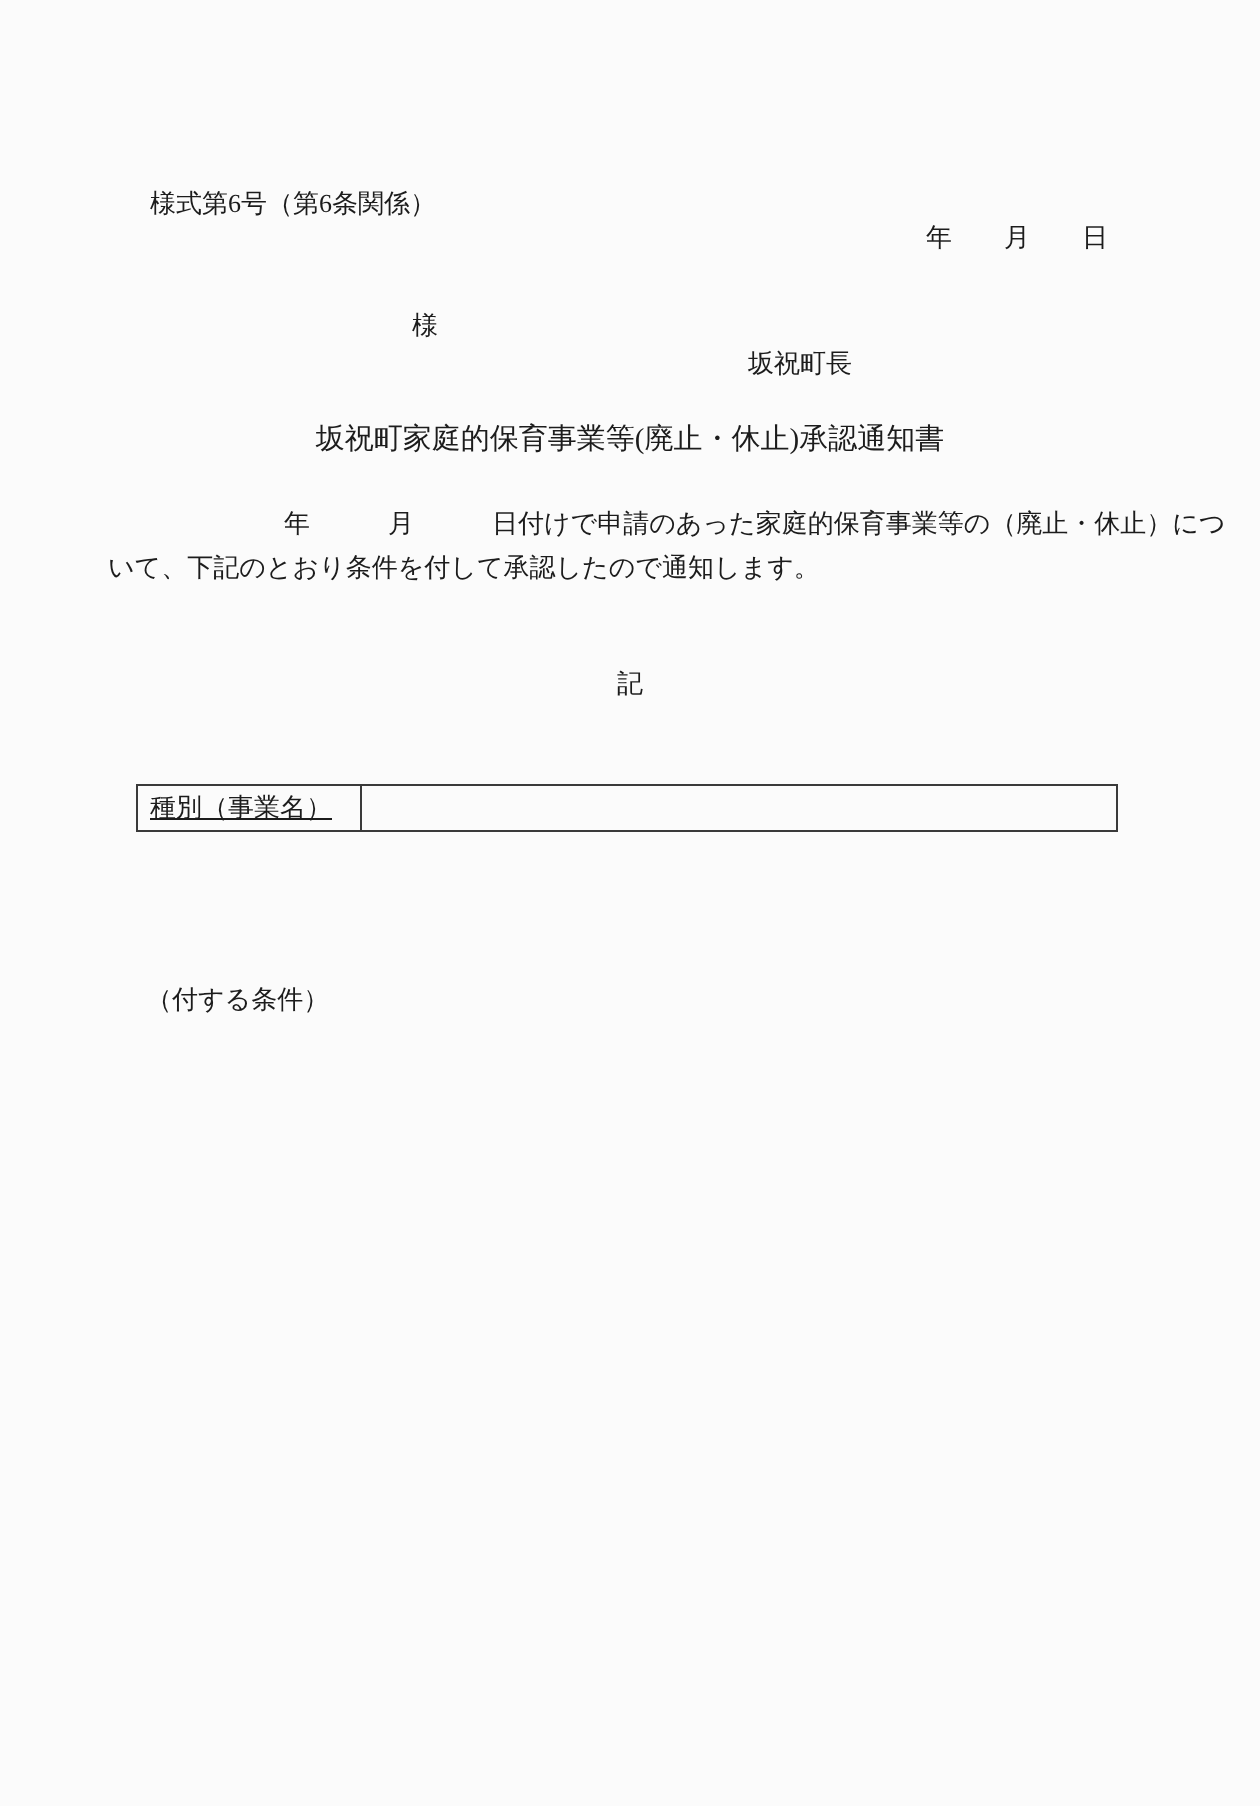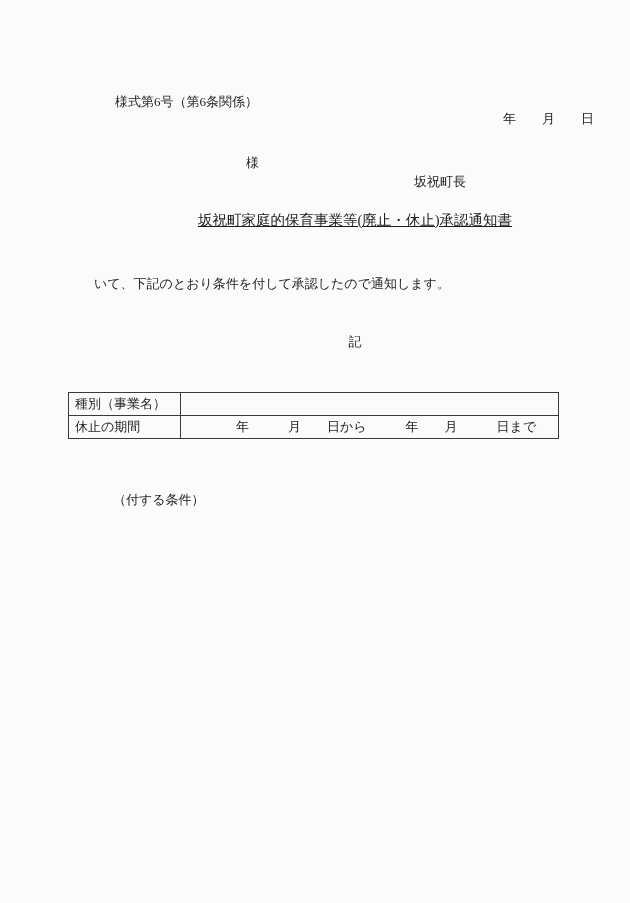--- a/index.html
+++ b/index.html
@@ -18,39 +18,38 @@
   .page {
     position: absolute;
     inset: 0;
   }
   .abs {
     position: absolute;
     white-space: pre;
     font-size: 13px;
     line-height: 1.25;
     letter-spacing: 0;
-    margin-left: 40px;
   }
   .centered {
     left: 50%;
     transform: translateX(-50%);
   }
   .doc-title {
     font-size: 14.5px;
-    text-decoration: underline;
   }
   .notice-table {
     position: absolute;
     left: 68px;
     top: 392px;
     width: 490px;
     border-collapse: collapse;
     table-layout: fixed;
     font-size: 13px;
     color: #1c1c1c;
+    text-decoration: underline;
   }
   .notice-table td {
     border: 1px solid #3a3a3a;
     padding: 0;
     white-space: pre;
     overflow: hidden;
     vertical-align: middle;
   }
   .notice-table .label-cell {
     padding-left: 6px;
@@ -75,37 +74,34 @@
   <div class="abs" style="left:75px; top:94px;">様式第6号（第6条関係）</div>
 
   <div class="abs" style="left:463px; top:111px;">年　　月　　日</div>
 
   <div class="abs" style="left:206px; top:155px;">様</div>
 
   <div class="abs" style="left:374px; top:174px;">坂祝町長</div>
 
   <div class="abs doc-title centered" style="top:211px;">坂祝町家庭的保育事業等(廃止・休止)承認通知書</div>
 
+  <div class="abs" style="left:142px; top:254px;">年　　　月　　　日付けで申請のあった家庭的保育事業等の（廃止・休止）につ</div>
 
   <div class="abs" style="left:54px; top:276px;">いて、下記のとおり条件を付して承認したので通知します。</div>
 
   <div class="abs centered" style="top:334px;">記</div>
 
   <table class="notice-table">
     <colgroup>
       <col style="width:112px">
       <col style="width:378px">
     </colgroup>
     <tbody>
       <tr class="row-normal">
         <td class="label-cell">種別（事業名）</td>
         <td class="value-cell"></td>
       </tr>
-      <tr class="row-normal">
-        <td class="label-cell">休止の期間</td>
-        <td class="value-cell date-cell">年　　　月　　日から　　　年　　月　　　日まで</td>
-      </tr>
     </tbody>
   </table>
 
   <div class="abs" style="left:73px; top:492px;">（付する条件）</div>
 
 </div>
 
 </body></html>

